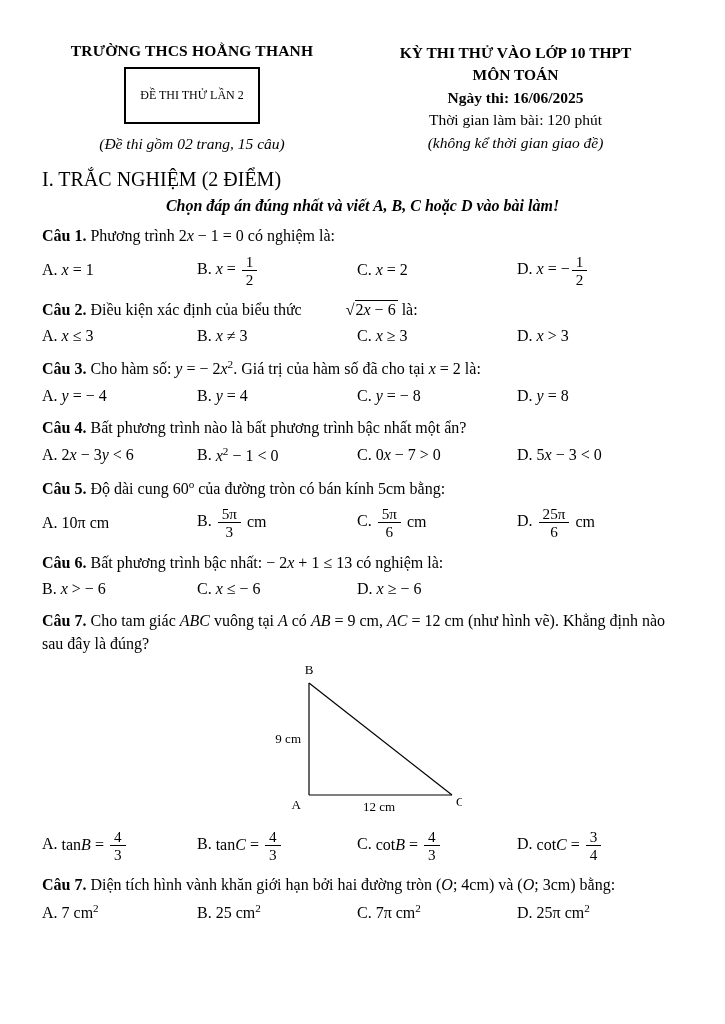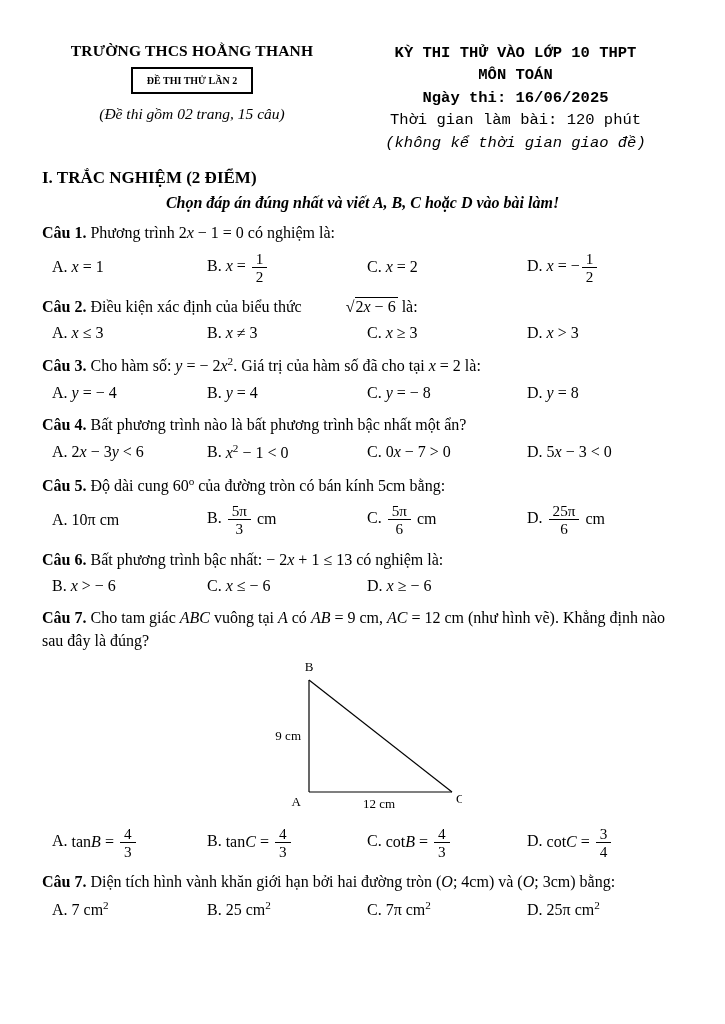--- a/index.html
+++ b/index.html
@@ -9,39 +9,39 @@
     font-family: "Liberation Serif", "DejaVu Serif", serif;
     font-size: 16px; overflow: hidden;
   }
   .page { padding: 42px 42px 0 42px; }
 
   
   .header { display: flex; gap: 6px; }
   .header-left { width: 300px; text-align: center; }
   .school { font-weight: bold; font-size: 15.5px; letter-spacing: 0.2px; }
   .box-wrap { margin-top: 7px; }
-  .exam-box { display: inline-block; border: 2px solid #000; padding: 6px 14px; font-weight: bold; font-size: 10px; }
+  .exam-box { display: inline-block; border: 2px solid #000; padding: 19px 14px; font-weight: normal; font-size: 12px; }
   .pages-note { margin-top: 11px; font-style: italic; font-size: 15.5px; }
   .header-right { flex: 1; text-align: center; }
-  .hr-line { font-size: 15.5px; line-height: 1.45; font-family: Liberation Mono, monospace; }
+  .hr-line { font-size: 15.5px; line-height: 1.45; }
   .hr-bold { font-weight: bold; }
   .hr-italic { font-style: italic; }
 
   
-  .section-title { margin-top: 14px; font-weight: bold; font-size: 17px; }
+  .section-title { margin-top: 14px; font-weight: normal; font-size: 20px; }
   .instruction { margin-top: 6px; text-align: center; font-weight: bold; font-style: italic; font-size: 16px; }
 
   
   .question { margin-top: 9px; }
   .q-text { line-height: 1.45; }
   .q-label { font-weight: bold; }
   .options {
     display: grid;
     grid-template-columns: 155px 160px 160px 1fr;
-    margin-left: 10px; margin-top: 4px;
+    margin-top: 4px;
     align-items: center; line-height: 1.4;
   }
   .option { white-space: nowrap; }
 
   
   .vi { font-style: italic; }
   .frac { display: inline-block; text-align: center; vertical-align: middle; line-height: 1.12; font-size: 0.95em; margin: 1px 2px; }
   .fn { display: block; border-bottom: 1px solid #000; padding: 0 4px; }
   .fd { display: block; padding: 0 4px; }
   .sqrt { white-space: nowrap; margin-left: 40px; }

